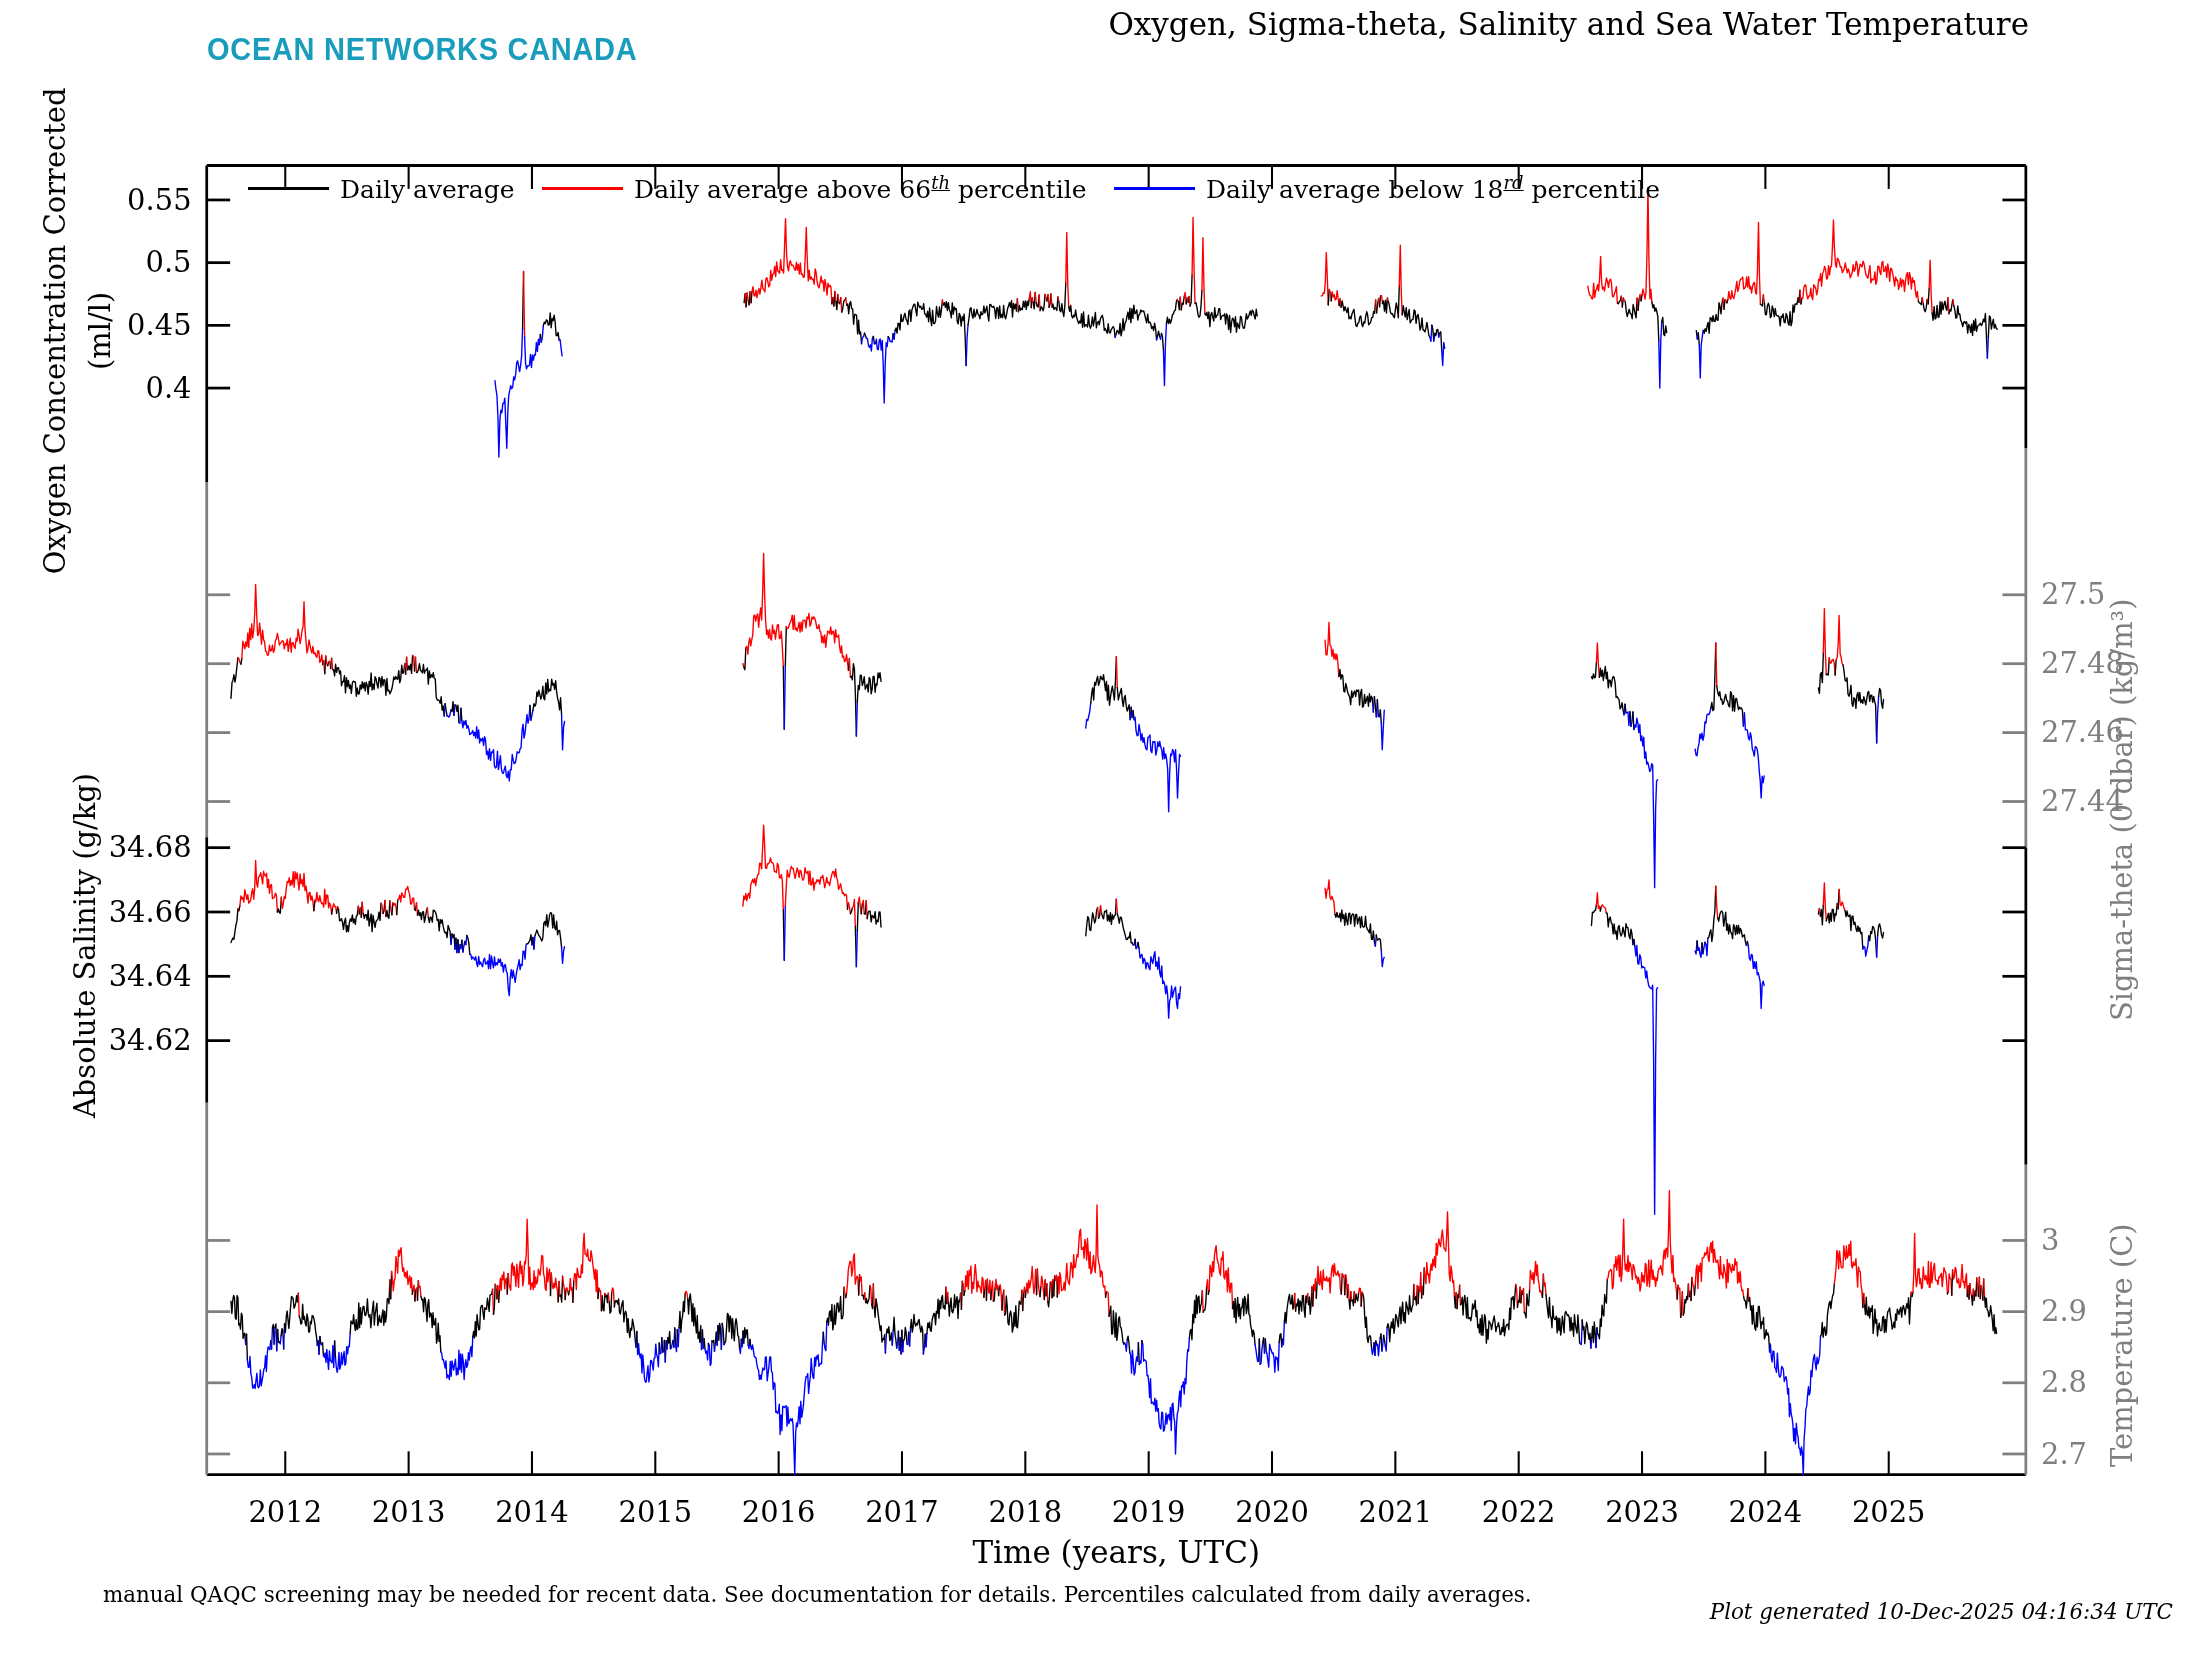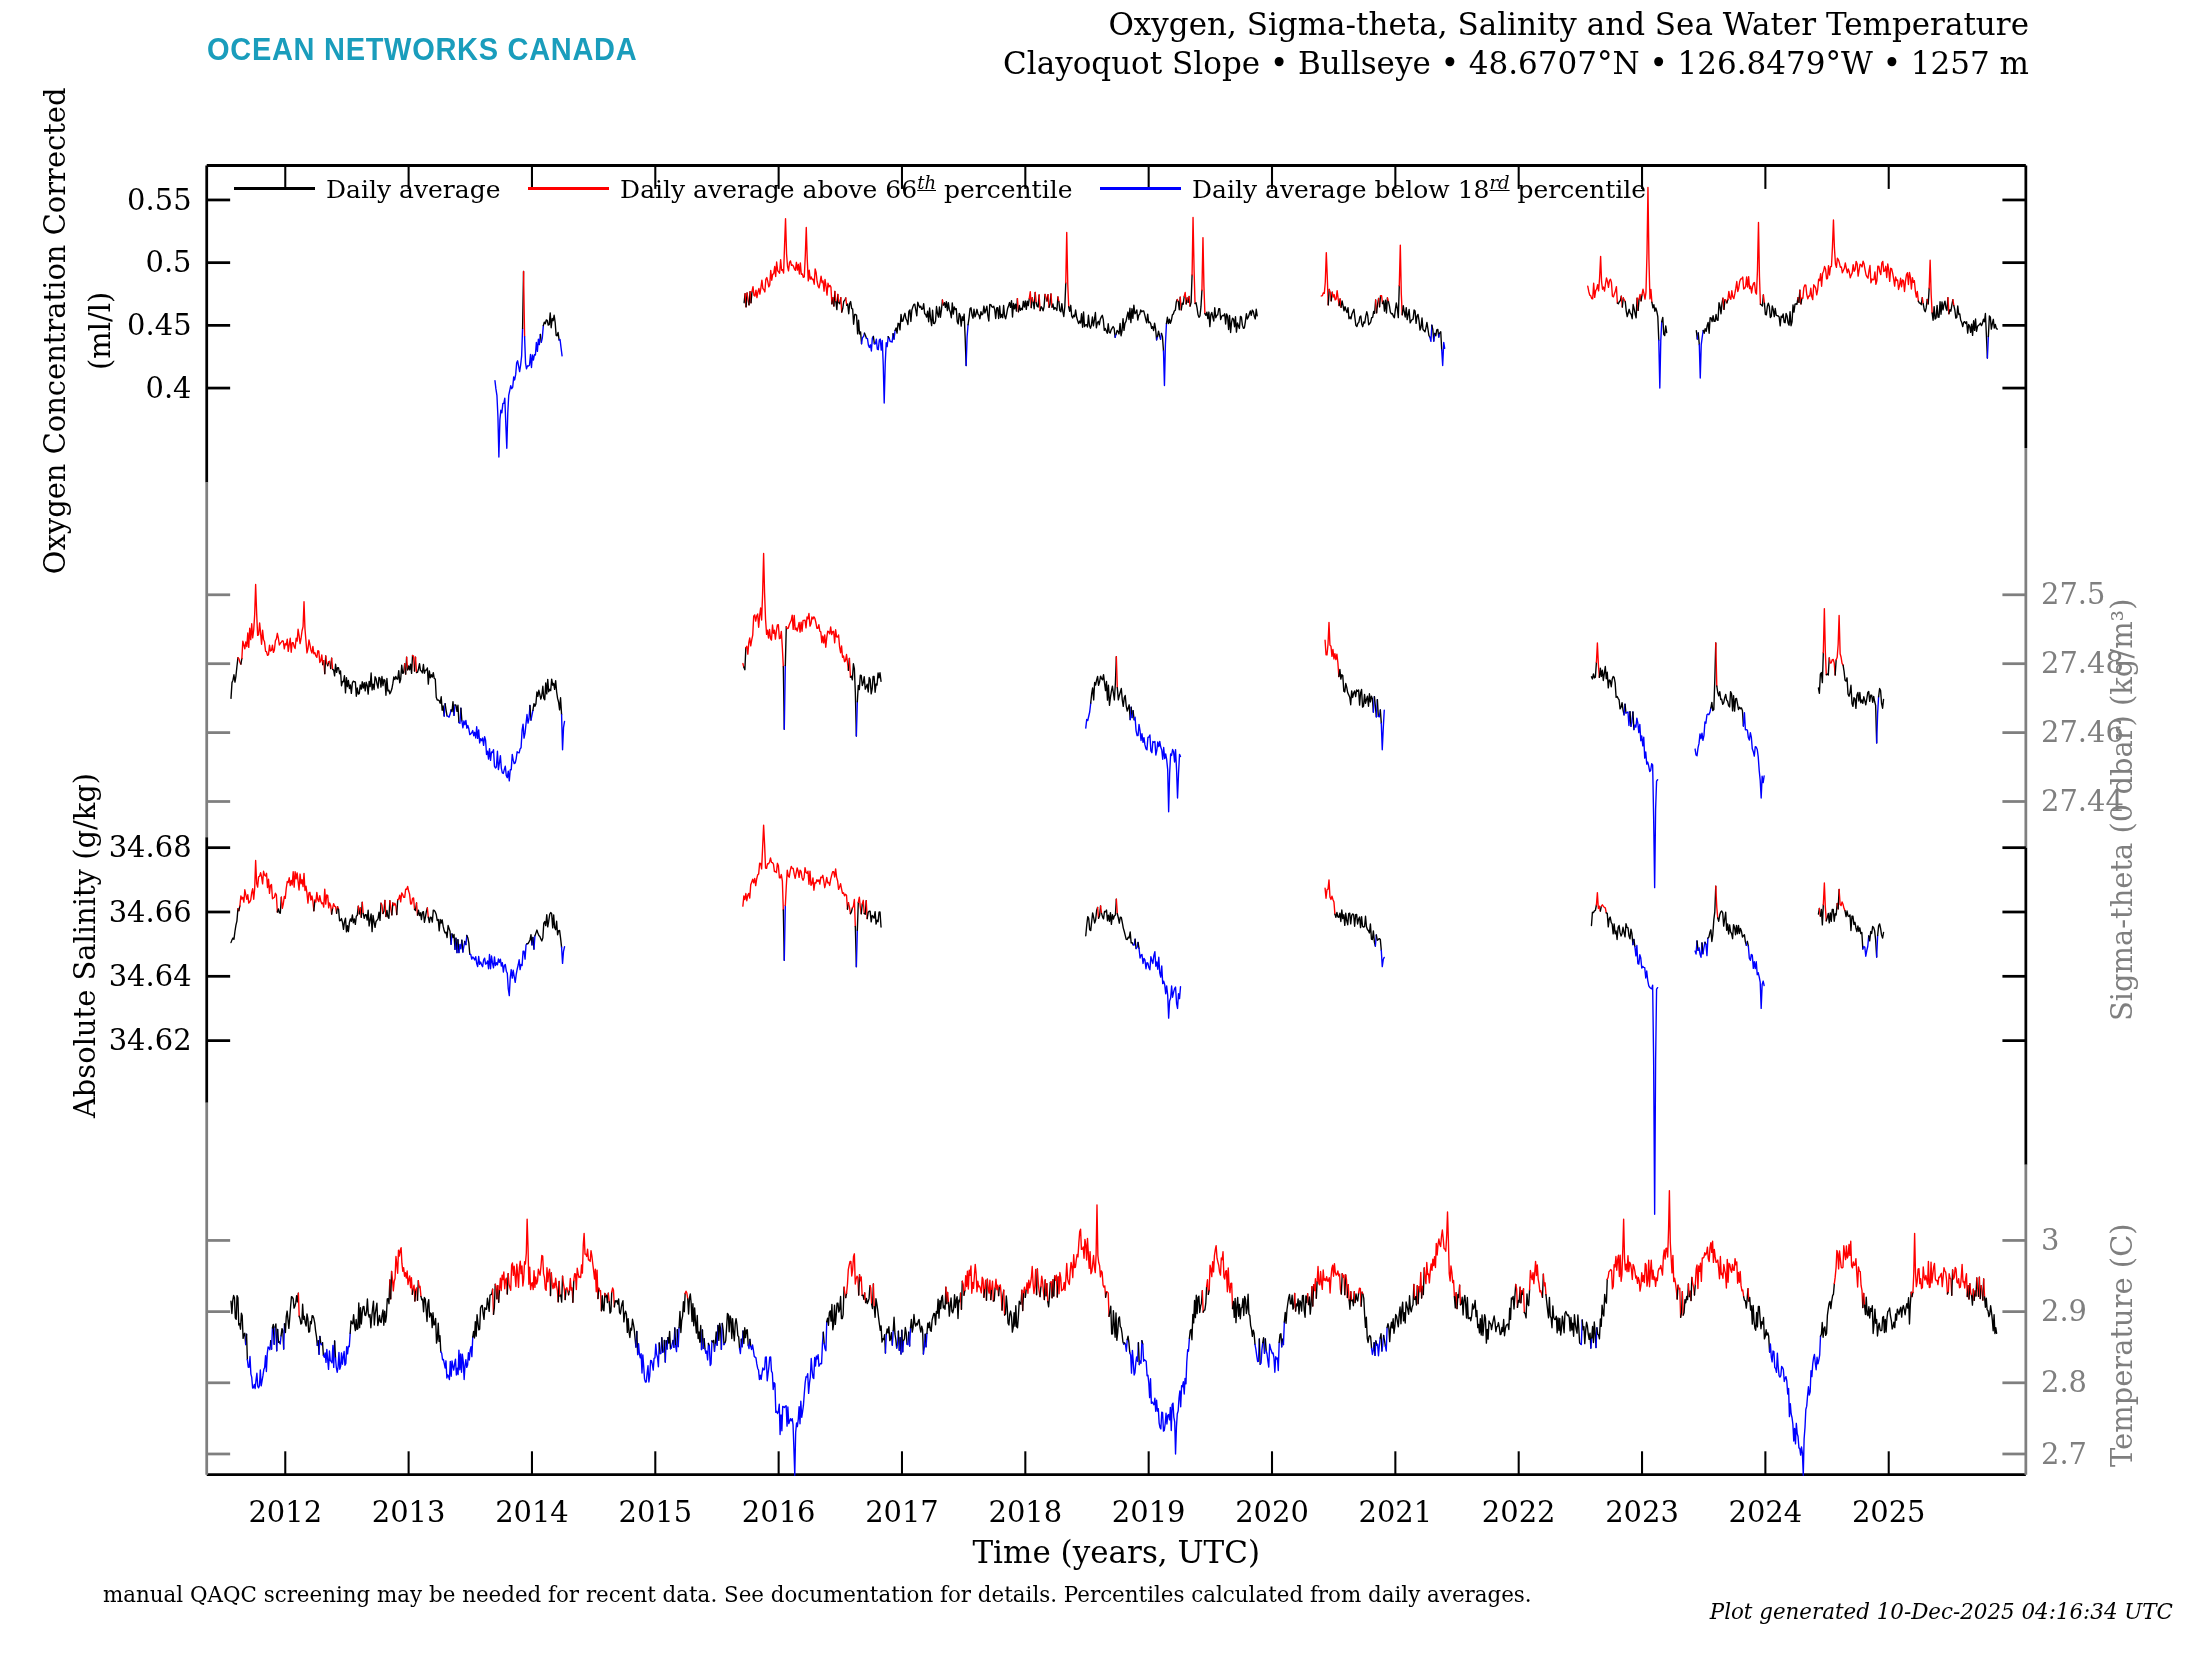--- a/index.html
+++ b/index.html
@@ -1,35 +1,34 @@
 <!DOCTYPE html>
 <html style="font-size:11px"><head>
 <meta charset="utf-8">
 <style>
   html,body{margin:0;padding:0;background:#ffffff;}
   body{width:2205px;height:1654px;position:relative;font-family:"DejaVu Serif","Liberation Serif",serif;color:#000;}
   .abs{position:absolute;}
   #logo{left:207px;top:32px;font-family:"Liberation Sans","DejaVu Sans",sans-serif;font-weight:bold;font-size:29px;letter-spacing:0.7px;transform:scaleY(1.08);transform-origin:left top;}
   #title-block{right:176px;top:5px;text-align:right;font-size:31px;line-height:39px;white-space:nowrap;}
-  #legend{left:234px;top:172px;display:flex;align-items:center;font-size:25px;white-space:nowrap;}
+  #legend{left:248px;top:172px;display:flex;align-items:center;font-size:25px;white-space:nowrap;}
   .leg-line{width:81px;height:0;border-top:3.4px solid #000;margin-right:11px;flex:0 0 auto;}
   .leg-label{margin-right:27.6px;}
   .leg-label sup{font-style:italic;font-size:0.72em;text-decoration:underline;}
   #plot-svg{left:0;top:0;}
   #footer-comments{left:103px;top:1581px;font-size:21.4px;line-height:28px;}
   #footer-generated{right:32px;top:1599px;font-size:21.4px;font-style:italic;text-align:right;}
 </style>
 </head>
 <body>
 
 <div class="abs" id="logo" style="color: rgb(26, 157, 188);">OCEAN NETWORKS CANADA</div>
 
 <div class="abs" id="title-block">
   <div>Oxygen, Sigma-theta, Salinity and Sea Water Temperature</div>
-  <div>Clayoquot Slope • Bullseye • 48.6707°N • 126.8479°W • 1257 m</div>
 </div>
 
 <svg id="plot-svg" class="abs" width="2205" height="1654" viewBox="0 0 3200 2400">
     <line x1="300" y1="240" x2="2940" y2="240" stroke="#000000" stroke-width="4"></line>
     <line x1="300" y1="2140" x2="2940" y2="2140" stroke="#000000" stroke-width="4"></line>
     <line x1="300" y1="240" x2="300" y2="700" stroke="#000000" stroke-width="4"></line>
     <line x1="300" y1="700" x2="300" y2="1215" stroke="#7f7f7f" stroke-width="4"></line>
     <line x1="300" y1="1215" x2="300" y2="1600" stroke="#000000" stroke-width="4"></line>
     <line x1="300" y1="1600" x2="300" y2="2140" stroke="#7f7f7f" stroke-width="4"></line>
     <line x1="2940" y1="240" x2="2940" y2="650" stroke="#000000" stroke-width="4"></line>

